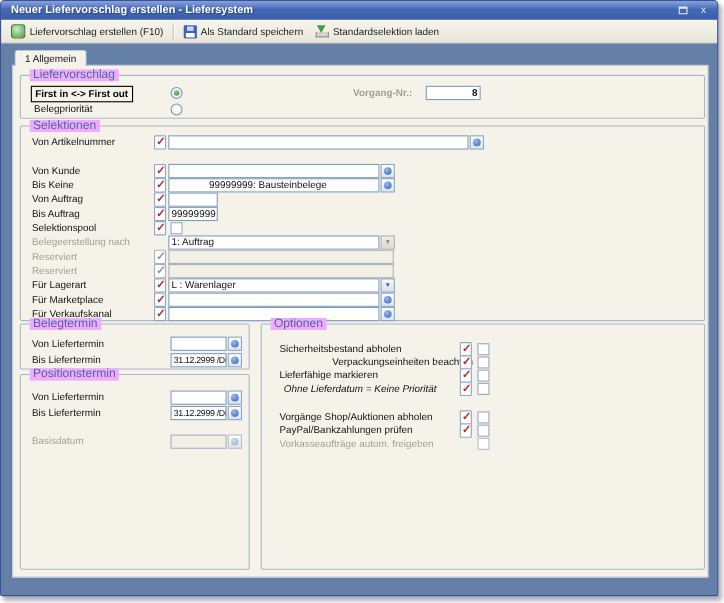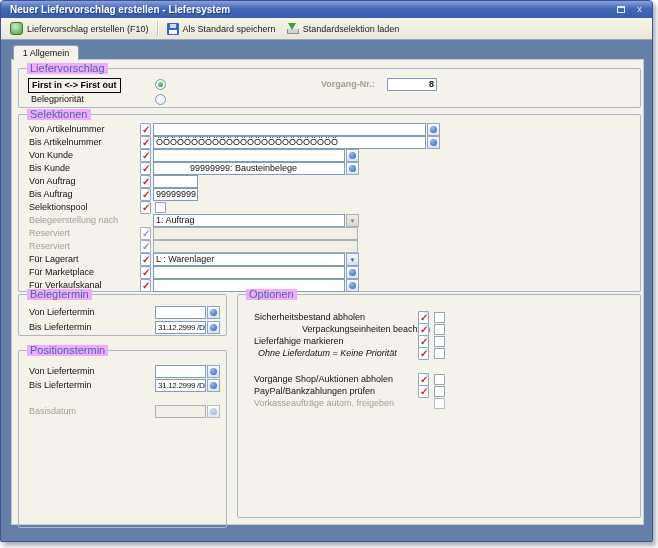--- a/index.html
+++ b/index.html
@@ -145,38 +145,30 @@
         <span class="gt">Selektionen</span>
 
         <div class="row" style="top:8px;">
           <span class="lbl">Von Artikelnummer</span>
           <span class="chkico"></span>
           <span class="fw">
               <span class="fld w-wide"></span>
               <span class="spin"></span>
             </span>
         </div>
-        <div class="row" style="top:21px;">
-          <span class="lbl">Bis Artikelnummer</span>
-          <span class="chkico"></span>
-          <span class="fw">
-              <span class="fld w-wide">ÖÖÖÖÖÖÖÖÖÖÖÖÖÖÖÖÖÖÖÖÖÖÖÖÖÖ</span>
-              <span class="spin"></span>
-            </span>
-        </div>
         <div class="row" style="top:34px;">
           <span class="lbl">Von Kunde</span>
           <span class="chkico"></span>
           <span class="fw">
               <span class="fld w-med"></span>
               <span class="spin"></span>
             </span>
         </div>
         <div class="row" style="top:47px;">
-          <span class="lbl">Bis Kunde</span>
+          <span class="lbl">Bis Keine</span>
           <span class="chkico"></span>
           <span class="fw">
               <span class="fld w-med ind">99999999: Bausteinbelege</span>
               <span class="spin"></span>
             </span>
         </div>
         <div class="row" style="top:60px;">
           <span class="lbl">Von Auftrag</span>
           <span class="chkico"></span>
           <span class="fw">
@@ -253,21 +245,21 @@
         </div>
         <div class="row" style="top:26px;">
           <span class="lbl">Bis Liefertermin</span>
           <span class="fw" style="left:136px;">
               <span class="fld date w-date">31.12.2999 /Di</span>
               <span class="spin"></span>
             </span>
         </div>
       </div>
 
-      <div class="grp" id="g-pos" style="left:6px;top:280px;width:209px;height:178px;margin-top:10px;">
+      <div class="grp" id="g-pos" style="left:6px;top:280px;width:209px;height:178px;">
         <span class="gt">Positionstermin</span>
         <div class="row" style="top:14px;">
           <span class="lbl">Von Liefertermin</span>
           <span class="fw" style="left:136px;">
               <span class="fld date w-date"></span>
               <span class="spin"></span>
             </span>
         </div>
         <div class="row" style="top:28px;">
           <span class="lbl">Bis Liefertermin</span>

